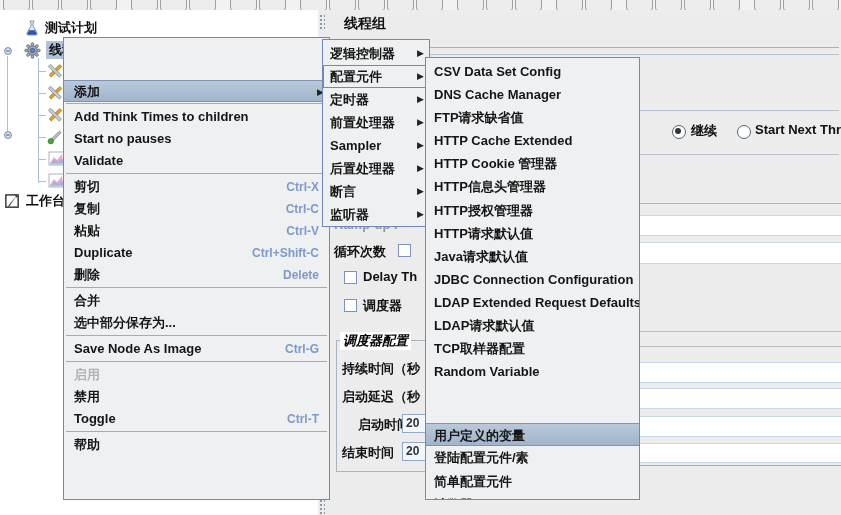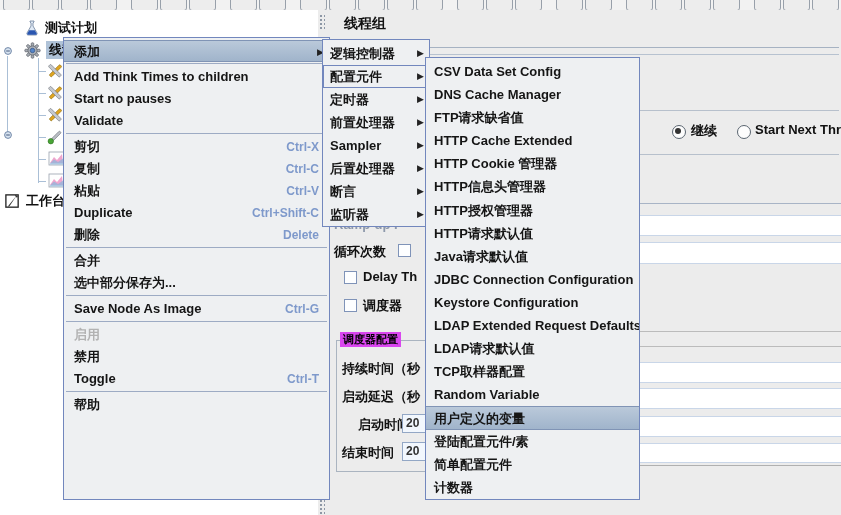--- a/index.html
+++ b/index.html
@@ -29,30 +29,30 @@
         padding-top:2px;overflow:hidden;}
   #ctx{left:63px;top:37px;width:267px;height:463px;z-index:10;}
   #sub1{left:322px;top:39px;width:108px;height:188px;z-index:11;}
   #sub2{left:425px;top:57px;width:215px;height:443px;z-index:12;}
   .mi{position:relative;height:22px;line-height:22px;padding:0 10px;font-weight:bold;font-size:13px;
       color:#151515;white-space:nowrap;overflow:hidden;box-sizing:border-box;}
   #sub1 .mi{height:23px;line-height:23px;padding:0 7px;}
   #sub2 .mi{height:23.1px;line-height:23.1px;padding:0 8px;}
   .mi .sc{position:absolute;right:10px;top:0;color:#7e99cb;font-size:12px;}
   .mi .arrow{position:absolute;right:5px;top:0;font-size:9px;color:#222;}
-  .mi.hl{background:linear-gradient(#bac9da,#a0b4cb);border-top:1px solid #8094b5;border-bottom:1px solid #8094b5;}
+  .mi.hl{background:linear-gradient(#bac9da,#a0b4cb);border-top:1px solid #8094b5;border-bottom:1px solid #8094b5;margin-top:40px;}
   .mi.dis{color:#b2b2b2;}
   .mi.focus{outline:1px solid #7287bd;outline-offset:-1px;}
   .msep{height:1px;border-top:1px solid #9dabc4;margin:1px 2px;}
   
   .flabel{position:absolute;font-size:13px;font-weight:bold;color:#111;white-space:nowrap;}
   .flabel.dim{color:#8e99ab;}
   .cb{position:absolute;width:13px;height:13px;background:#fdfeff;border:1px solid #7f93b8;box-sizing:border-box;}
   .groupbox{position:absolute;border:1px solid #aab4c0;}
-  .gtitle{position:absolute;font-size:11px;font-weight:bold;background:#d946ef;padding:0 3px;}
+  .gtitle{position:absolute;font-size:13px;font-weight:bold;background:#ffffff;padding:0 3px;font-style:italic;}
   .tfield{position:absolute;background:#f2f7fd;border:1px solid #93a7c5;font-size:12px;font-weight:bold;
           color:#333;line-height:17px;padding-left:3px;overflow:hidden;box-sizing:border-box;}
   .wfield{position:absolute;background:#fff;border-top:1px solid #c9d6e8;border-bottom:1px solid #c9d6e8;}
   .radio{position:absolute;width:12px;height:12px;border:1px solid #5a6570;border-radius:50%;background:#fdfdfd;}
   .radio.sel::after{content:"";position:absolute;left:2px;top:2px;width:6px;height:6px;border-radius:50%;background:#333;}
 </style>
 </head>
 <body>
 
 <div id="app">
@@ -268,21 +268,20 @@
       <div class="mi"><span class="lbl">CSV Data Set Config</span></div>
       <div class="mi"><span class="lbl">DNS Cache Manager</span></div>
       <div class="mi"><span class="lbl">FTP请求缺省值</span></div>
       <div class="mi"><span class="lbl">HTTP Cache Extended</span></div>
       <div class="mi"><span class="lbl">HTTP Cookie 管理器</span></div>
       <div class="mi"><span class="lbl">HTTP信息头管理器</span></div>
       <div class="mi"><span class="lbl">HTTP授权管理器</span></div>
       <div class="mi"><span class="lbl">HTTP请求默认值</span></div>
       <div class="mi"><span class="lbl">Java请求默认值</span></div>
       <div class="mi"><span class="lbl">JDBC Connection Configuration</span></div>
-      <div class="mi"><span class="lbl">Keystore Configuration</span></div>
       <div class="mi"><span class="lbl">LDAP Extended Request Defaults</span></div>
       <div class="mi"><span class="lbl">LDAP请求默认值</span></div>
       <div class="mi"><span class="lbl">TCP取样器配置</span></div>
       <div class="mi"><span class="lbl">Random Variable</span></div>
       <div class="mi hl"><span class="lbl">用户定义的变量</span></div>
       <div class="mi"><span class="lbl">登陆配置元件/素</span></div>
       <div class="mi"><span class="lbl">简单配置元件</span></div>
       <div class="mi"><span class="lbl">计数器</span></div>
     </div>
 

